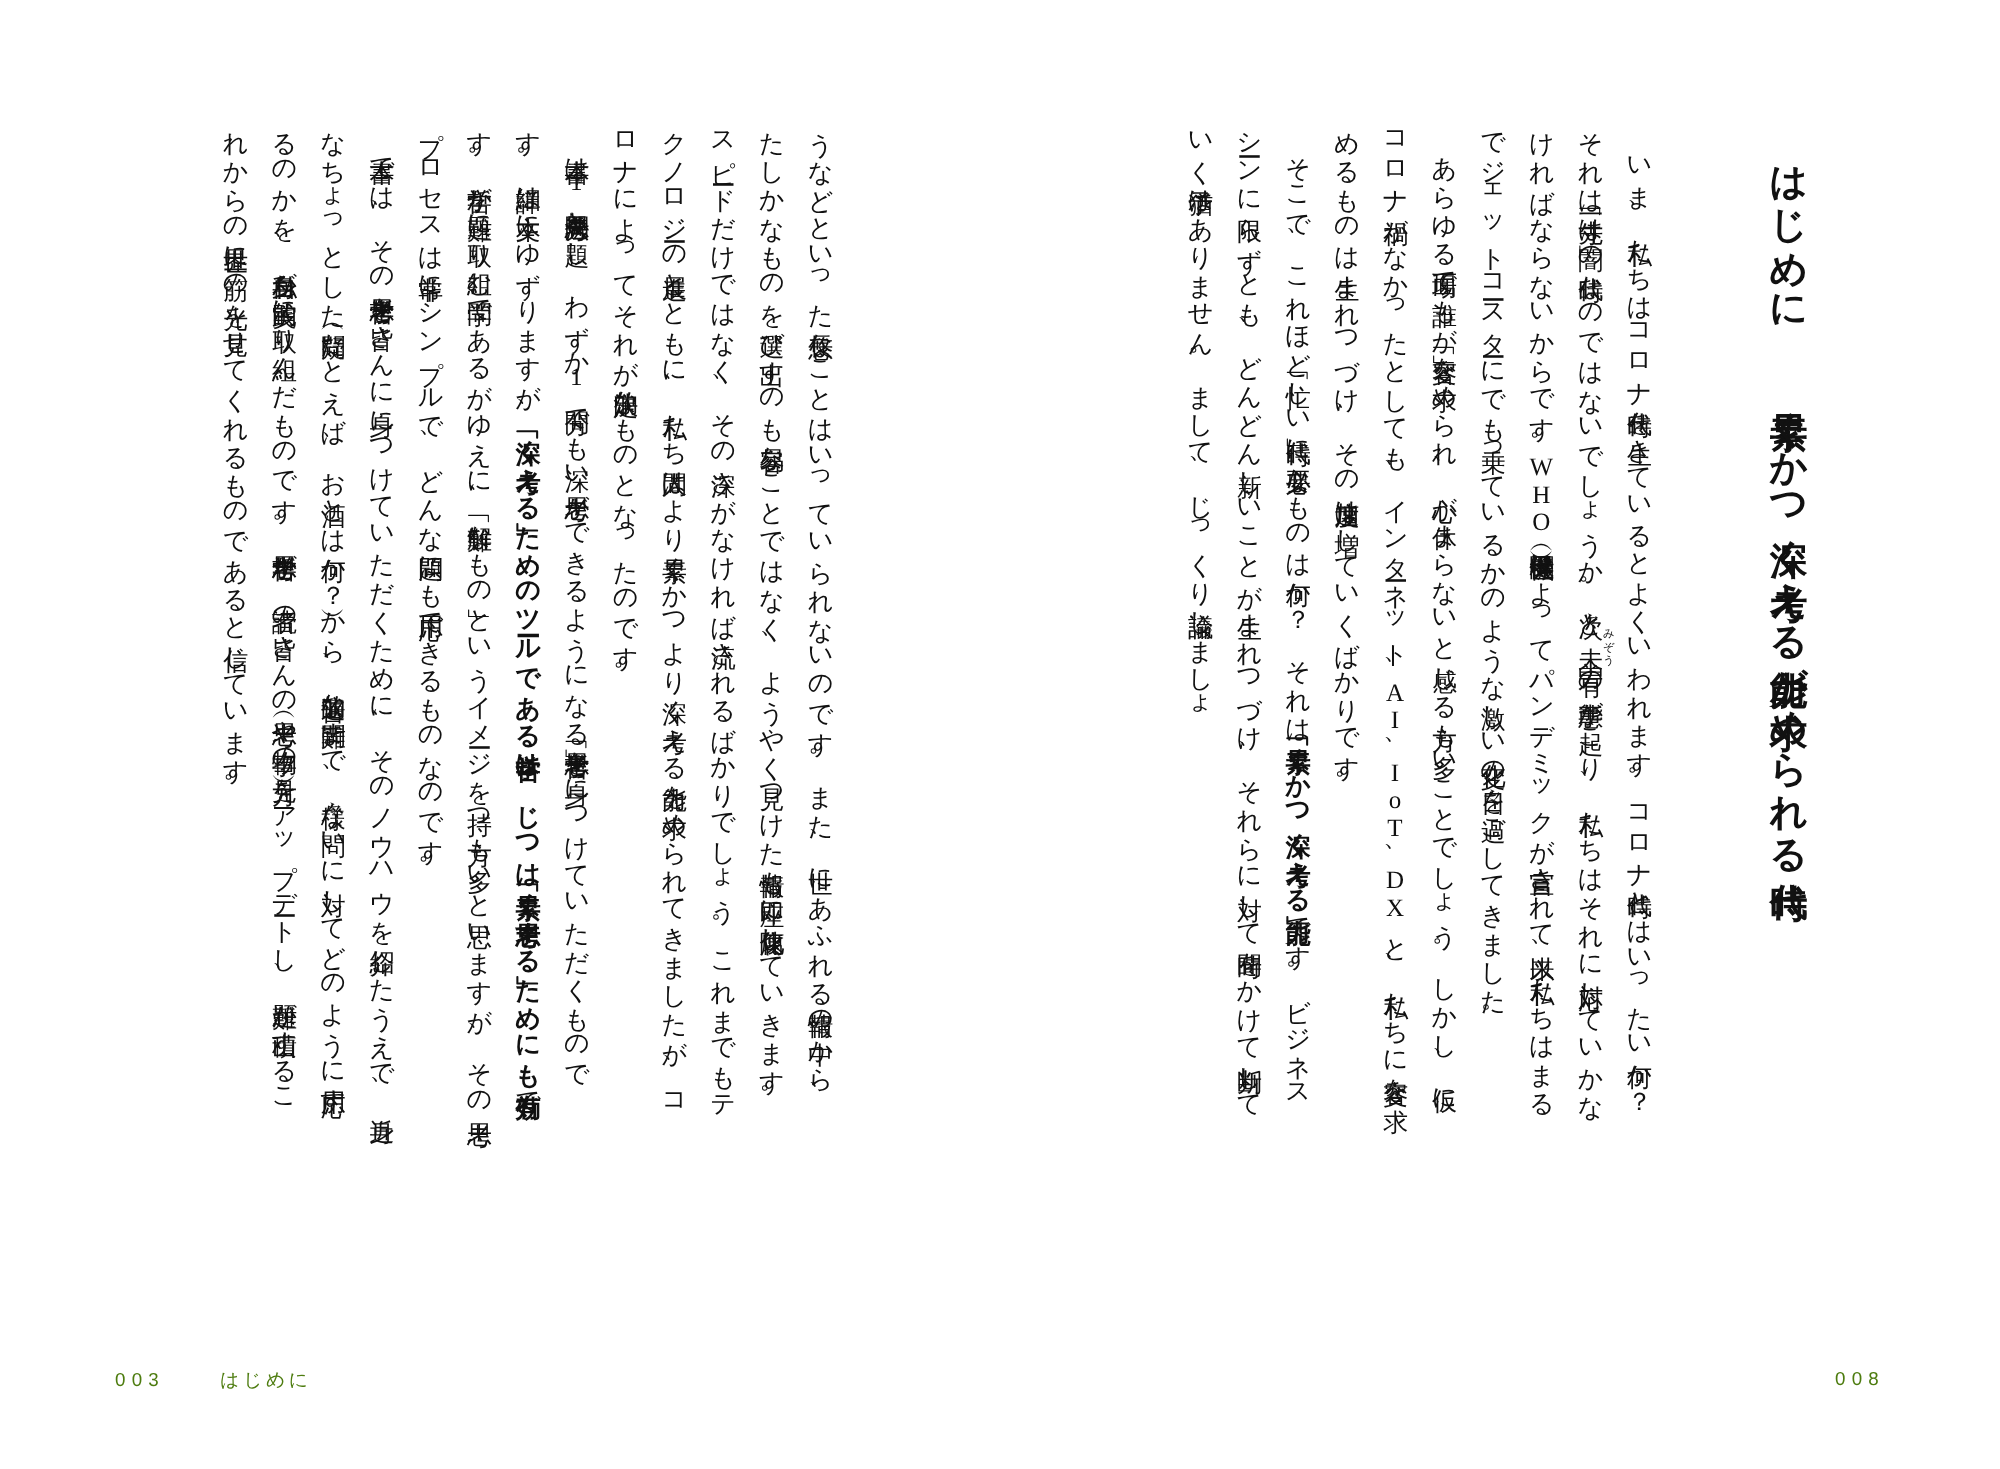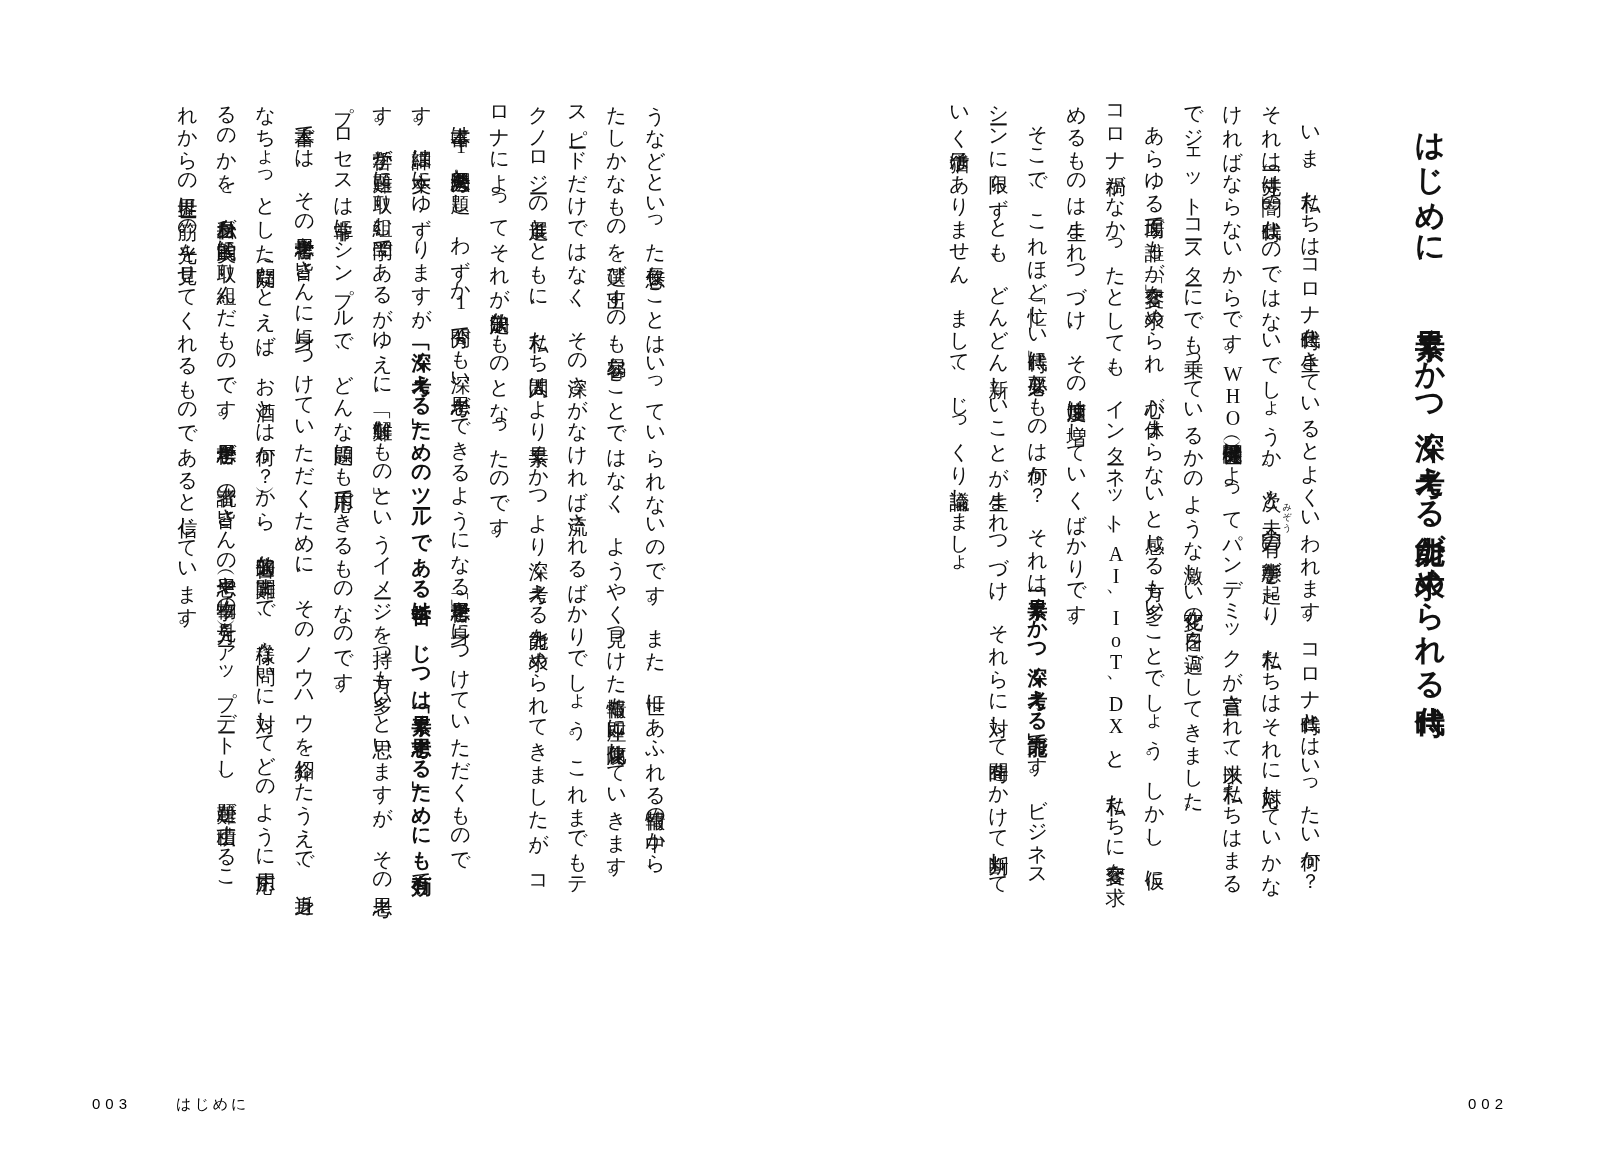--- a/index.html
+++ b/index.html
@@ -51,21 +51,21 @@
     font-size:9px;
     letter-spacing:0;
     font-weight:400;
   }
   
   .folio {
     position:absolute;
     top:1095px;
     font-family:"Liberation Sans","DejaVu Sans",sans-serif;
     font-size:15px;
-    color:#000000;
+    color:#4d7c0f;
     letter-spacing:5px;
     white-space:nowrap;
   }
   .folio-right { left:1468px; }
   .folio-left  { left:92px; }
   .running-head { margin-left:44px; letter-spacing:3px; }
 </style>
 </head>
 <body>
 
@@ -73,21 +73,21 @@
 
   <section>
     <h1 class="heading">
       <span>はじめに</span><span class="heading-title">素早くかつ深く考える能力が求められる時代</span>
     </h1>
     <div class="body-text body-right">
         <p class="para"><span>いま、私たちはコロナ時代を生きているとよくいわれます。コロナ時代とはいったい何か？　それは「一寸先は闇」の時代なのではないでしょうか。次々と</span><ruby>未曽有<rt>みぞう</rt></ruby><span>の事態が起こり、私たちはそれに対応していかなければならないからです。WHO（世界保健機関）によってパンデミックが宣言されて以来、私たちはまるでジェットコースターにでも乗っているかのような激しい変化の日々を過ごしてきました。</span></p>
         <p class="para"><span>あらゆる場面で誰もが「変容」を求められ、心が休まらないと感じる方も多いことでしょう。しかし、仮にコロナ禍がなかったとしても、インターネット、AI、IoT、DXと、私たちに変容を求めるものは生まれつづけ、その加速度は増していくばかりです。</span></p>
         <p class="para"><span>そこで、これほど「忙しい」時代に必要なものは何か？　それは</span><span class="em">「素早くかつ深く考える能力」</span><span>です。ビジネスシーンに限らずとも、どんどん新しいことが生まれつづけ、それらに対して時間をかけて判断していく猶予はありません。まして、じっくり議論しましょ</span></p>
       </div>
-    <div class="folio folio-right">002</div>
+    <div class="folio folio-right">008</div>
   </section>
 
   <section>
     <div class="body-text body-left">
         <p class="para cont"><span>うなどといった悠長なことはいっていられないのです。また、世にあふれる情報の中から、たしかなものを選び出すのも容易なことではなく、ようやく見つけた情報も即座に陳腐化していきます。スピードだけではなく、その深さがなければ流されるばかりでしょう。これまでもテクノロジーの進展とともに、私たち人間はより素早くかつより深く考える能力を求められてきましたが、コロナによってそれが決定的なものとなったのです。</span></p>
         <p class="para"><span>本書は『1分間思考法』と題し、わずか1分間でも深い思考ができるようになる「哲学思考」を身につけていただくものです。詳細は本文にゆずりますが、</span><span class="em">「深く考える」ためのツールである哲学は、じつは「素早く思考する」ためにも有効</span><span>です。哲学が難題に取り組む学問であるがゆえに、「難解なもの」というイメージを持つ方も多いと思いますが、その思考プロセスは非常にシンプルで、どんな問題にも応用できるものなのです。</span></p>
         <p class="para"><span>本書では、その哲学思考を皆さんに身につけていただくために、そのノウハウを紹介したうえで、身近なちょっとした疑問（たとえば、お酒とは何か？）から、普遍的な難問まで、様々な問いに対してどのように応用するのかを、私自身が実践的に取り組んだものです。哲学思考が、読者の皆さんの思考（や物事の見方）をアップデートし、難題が山積するこれからの世界に一筋の光を見せてくれるものであると信じています。</span></p>
       </div>
     <div class="folio folio-left">
       <span>003</span><span class="running-head">はじめに</span>

